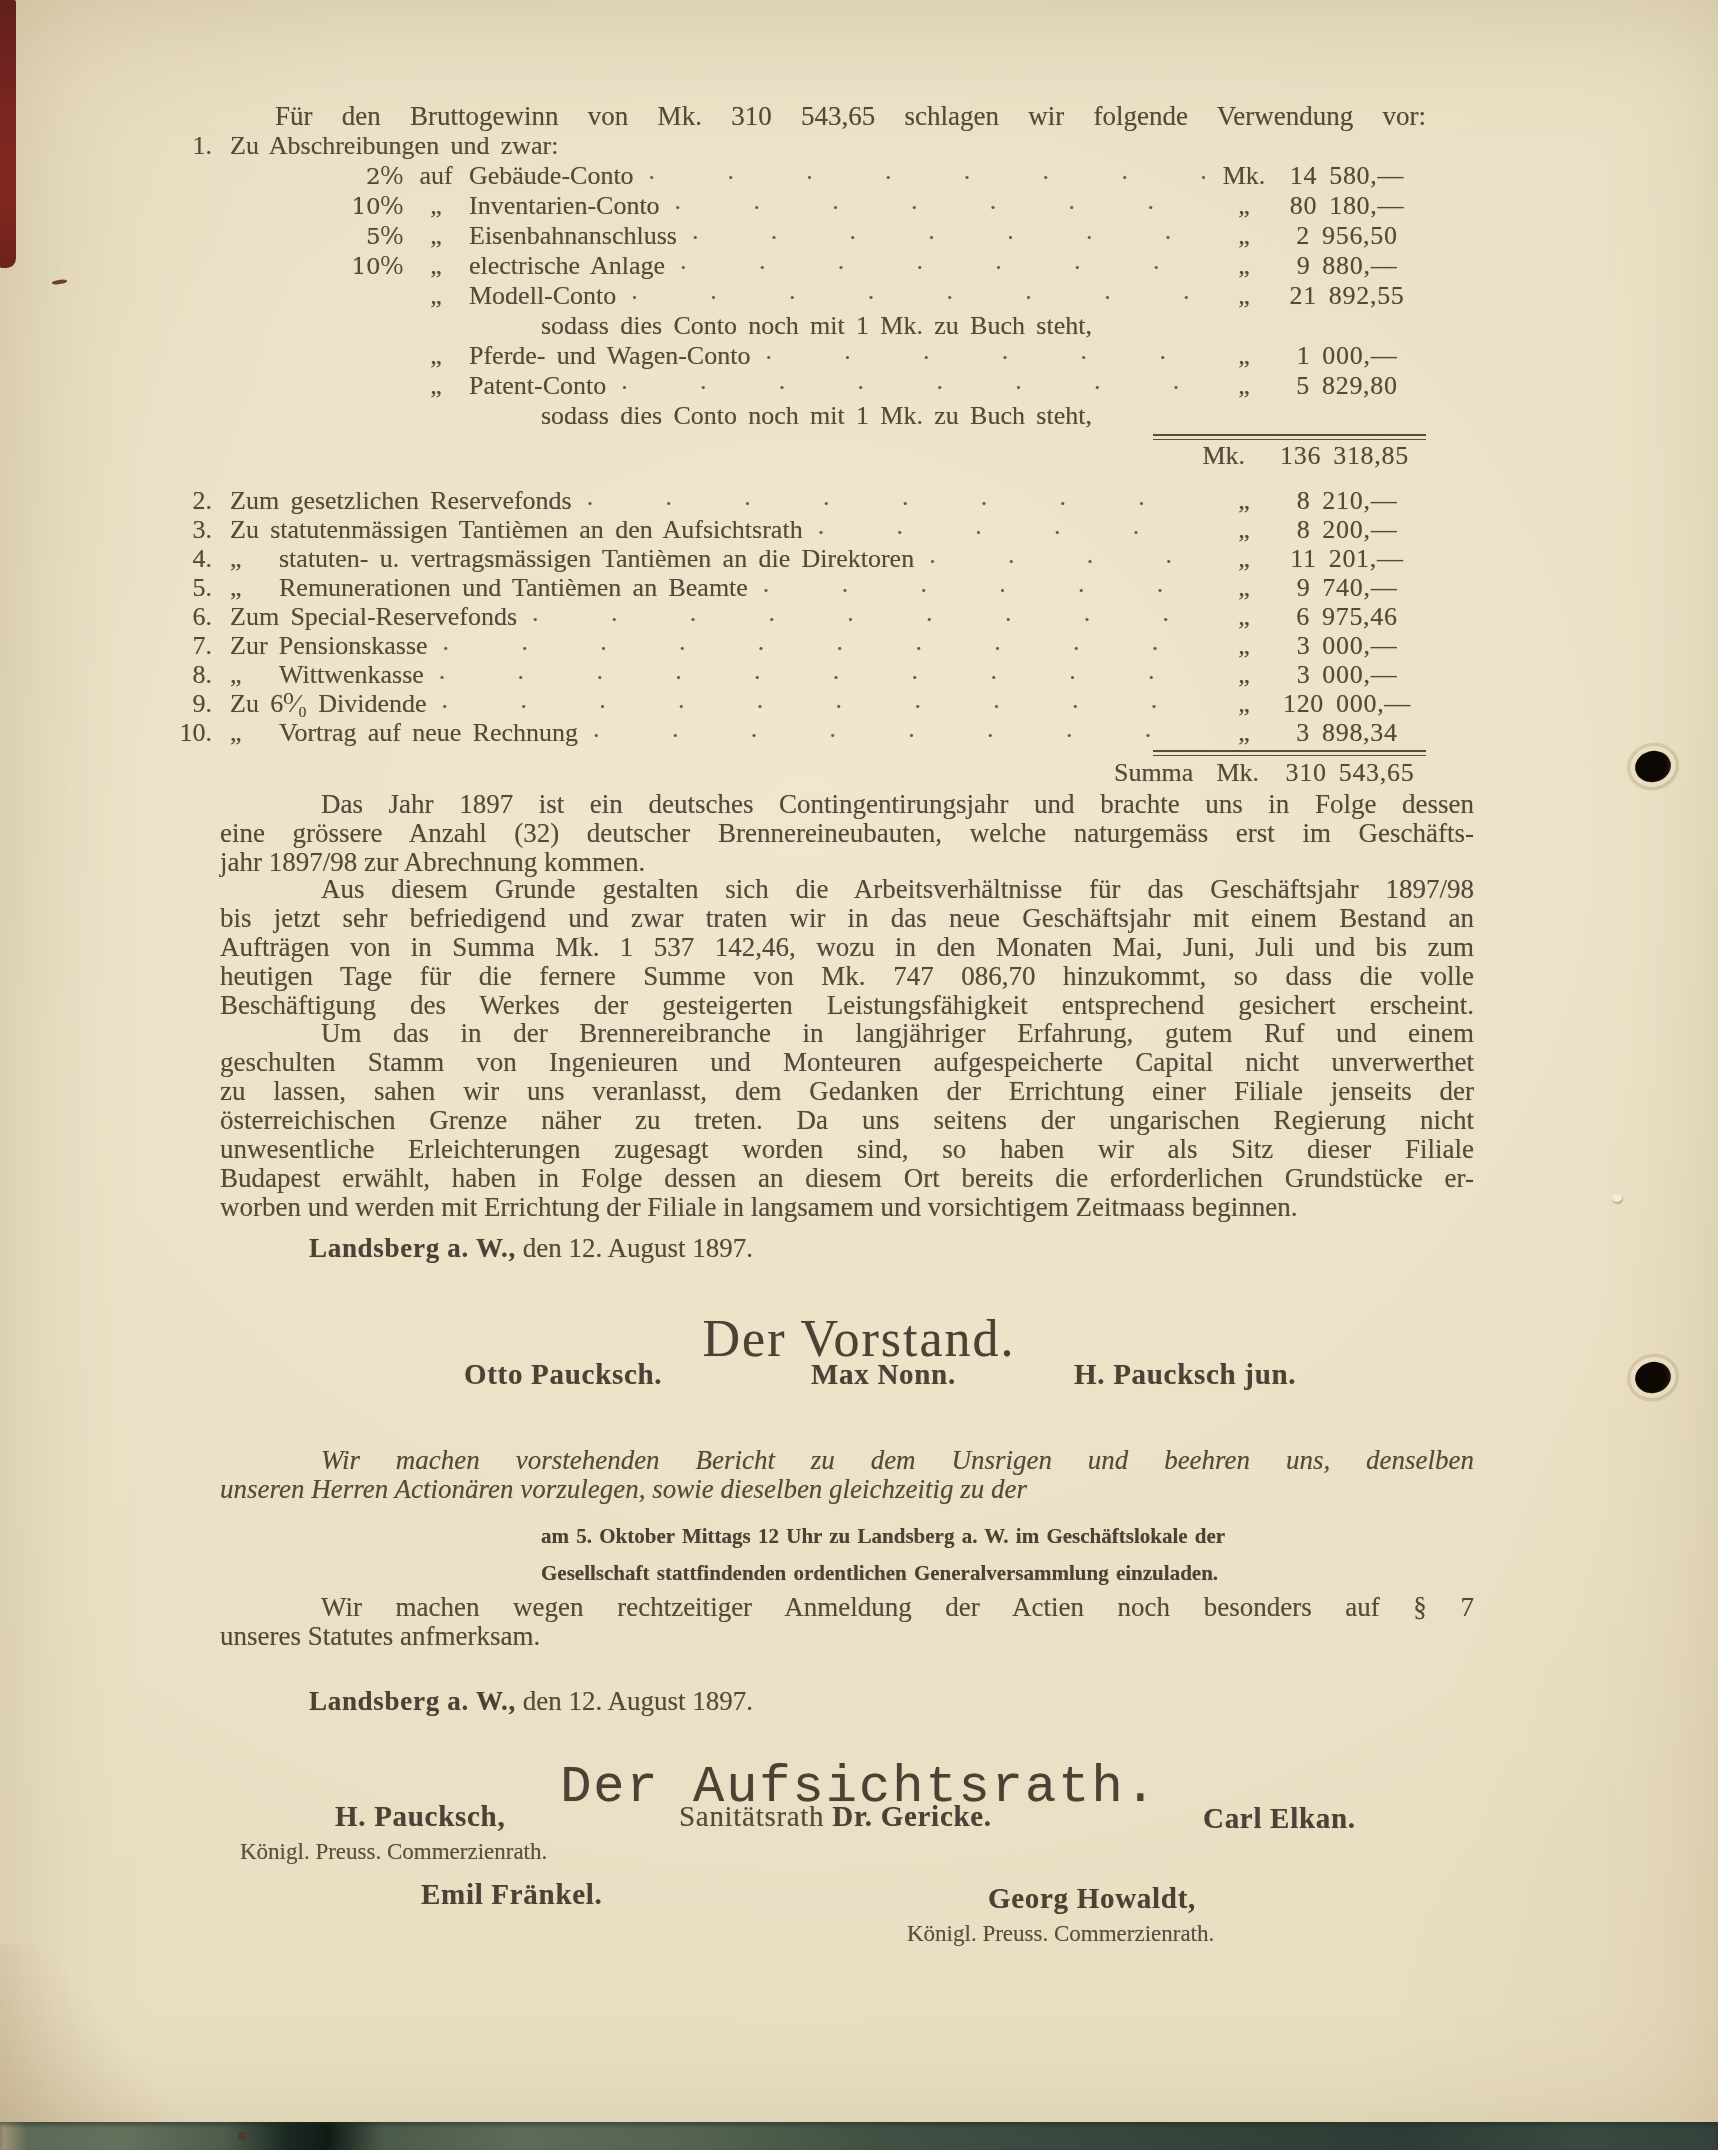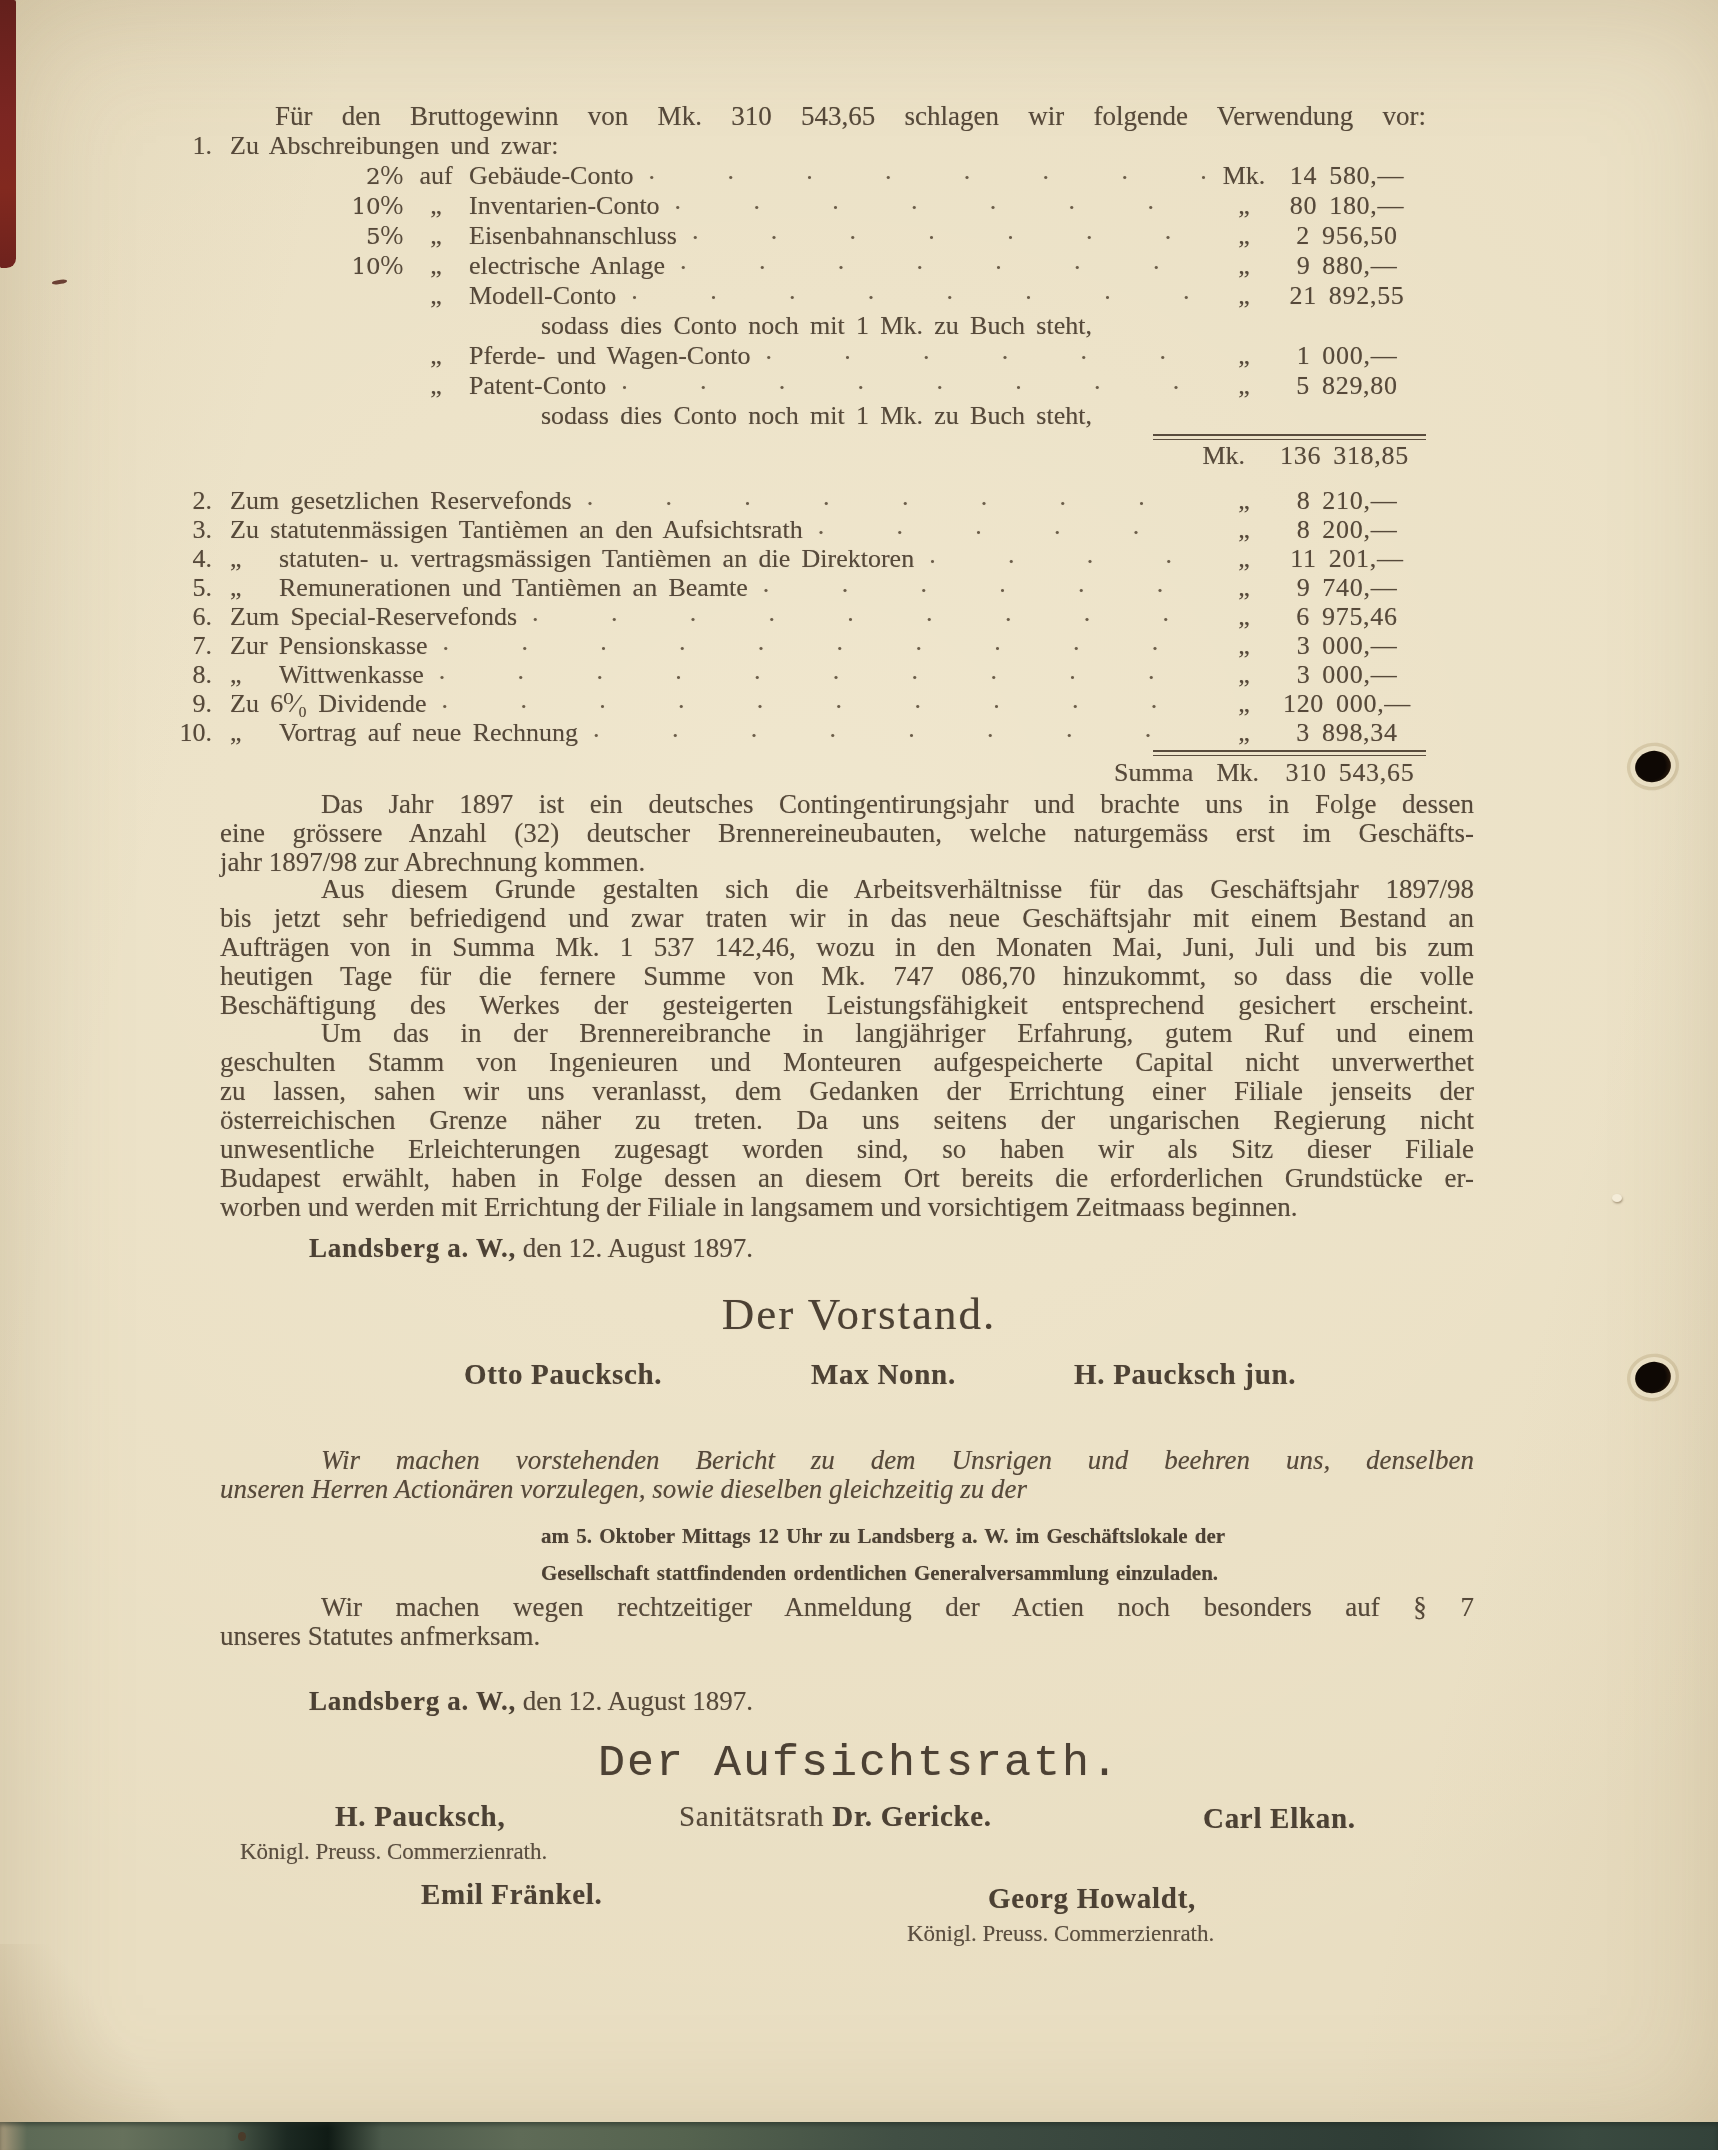--- a/index.html
+++ b/index.html
@@ -58,21 +58,21 @@
 
   
   .para{position:absolute;left:172px;width:1254px;font-size:27px;margin-left:48px;}
   .pline{height:29px;line-height:29px;text-align:justify;text-align-last:justify;white-space:nowrap;}
   .pline.short{text-align-last:left;white-space:normal;}
   .pline.indent{padding-left:101px;}
 
   
   .dateline{position:absolute;left:309px;font-size:27px;white-space:nowrap;}
   .dateline b{color:#4c4134;letter-spacing:0.7px;}
-  .bighead{position:absolute;left:0;width:1718px;text-align:center;font-size:45px;line-height:55px;color:#4c4134;letter-spacing:2px;}
+  .bighead{position:absolute;left:0;width:1718px;text-align:center;font-size:52px;line-height:55px;color:#4c4134;letter-spacing:2px;margin-top:24px;}
   .sig{position:absolute;font-weight:bold;font-size:29px;color:#4c4134;white-space:nowrap;letter-spacing:0.7px;}
   .subsig{position:absolute;font-size:23px;color:#5a4e40;white-space:nowrap;}
   .boldblock{position:absolute;left:541px;font-weight:bold;font-size:21px;line-height:37px;color:#4c4134;white-space:nowrap;word-spacing:2px;}
   .rprefix{font-weight:normal;color:#56493a;}
 
   
   .edge-red{
     position:absolute;left:0;top:0;width:16.4px;height:268px;
     background:linear-gradient(to bottom, #63201c, var(--edge_red,#7c2622) 45%, #82291f 70%, #6e221d);
     border-radius:0 2px 9.6px 1.4px;

